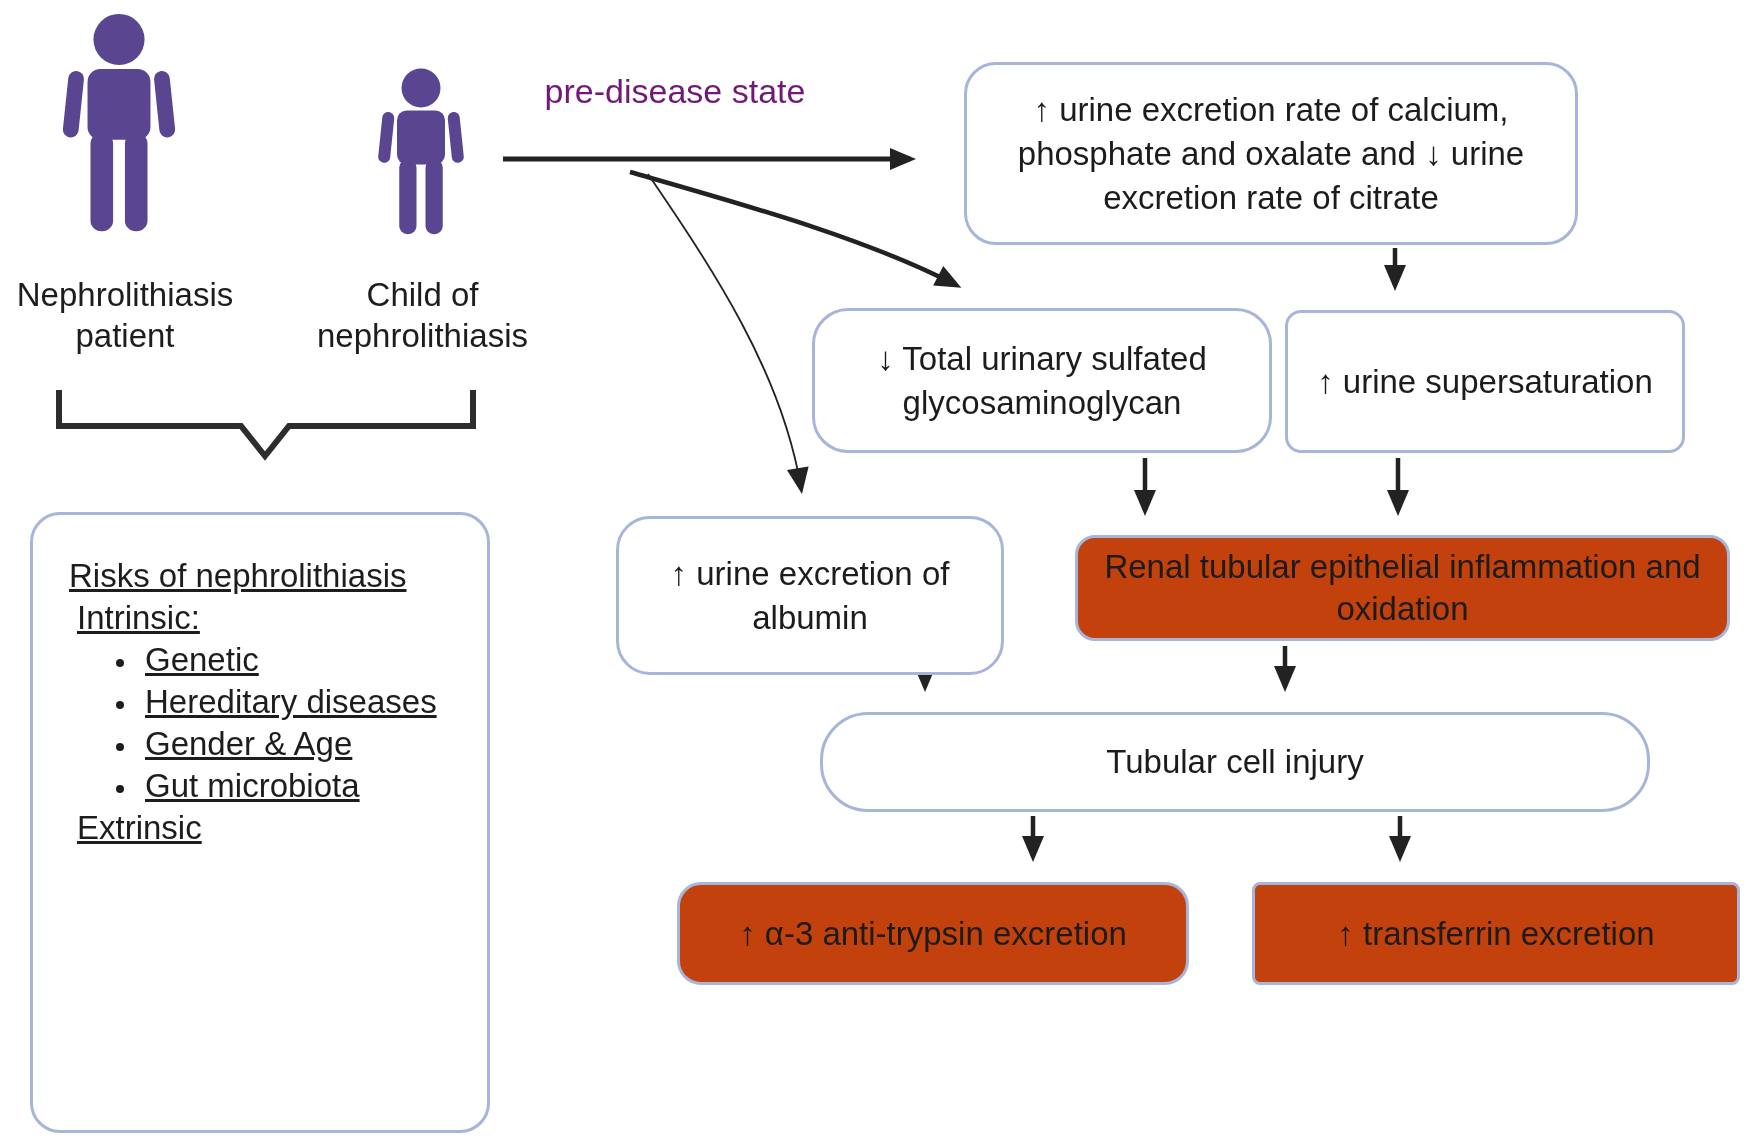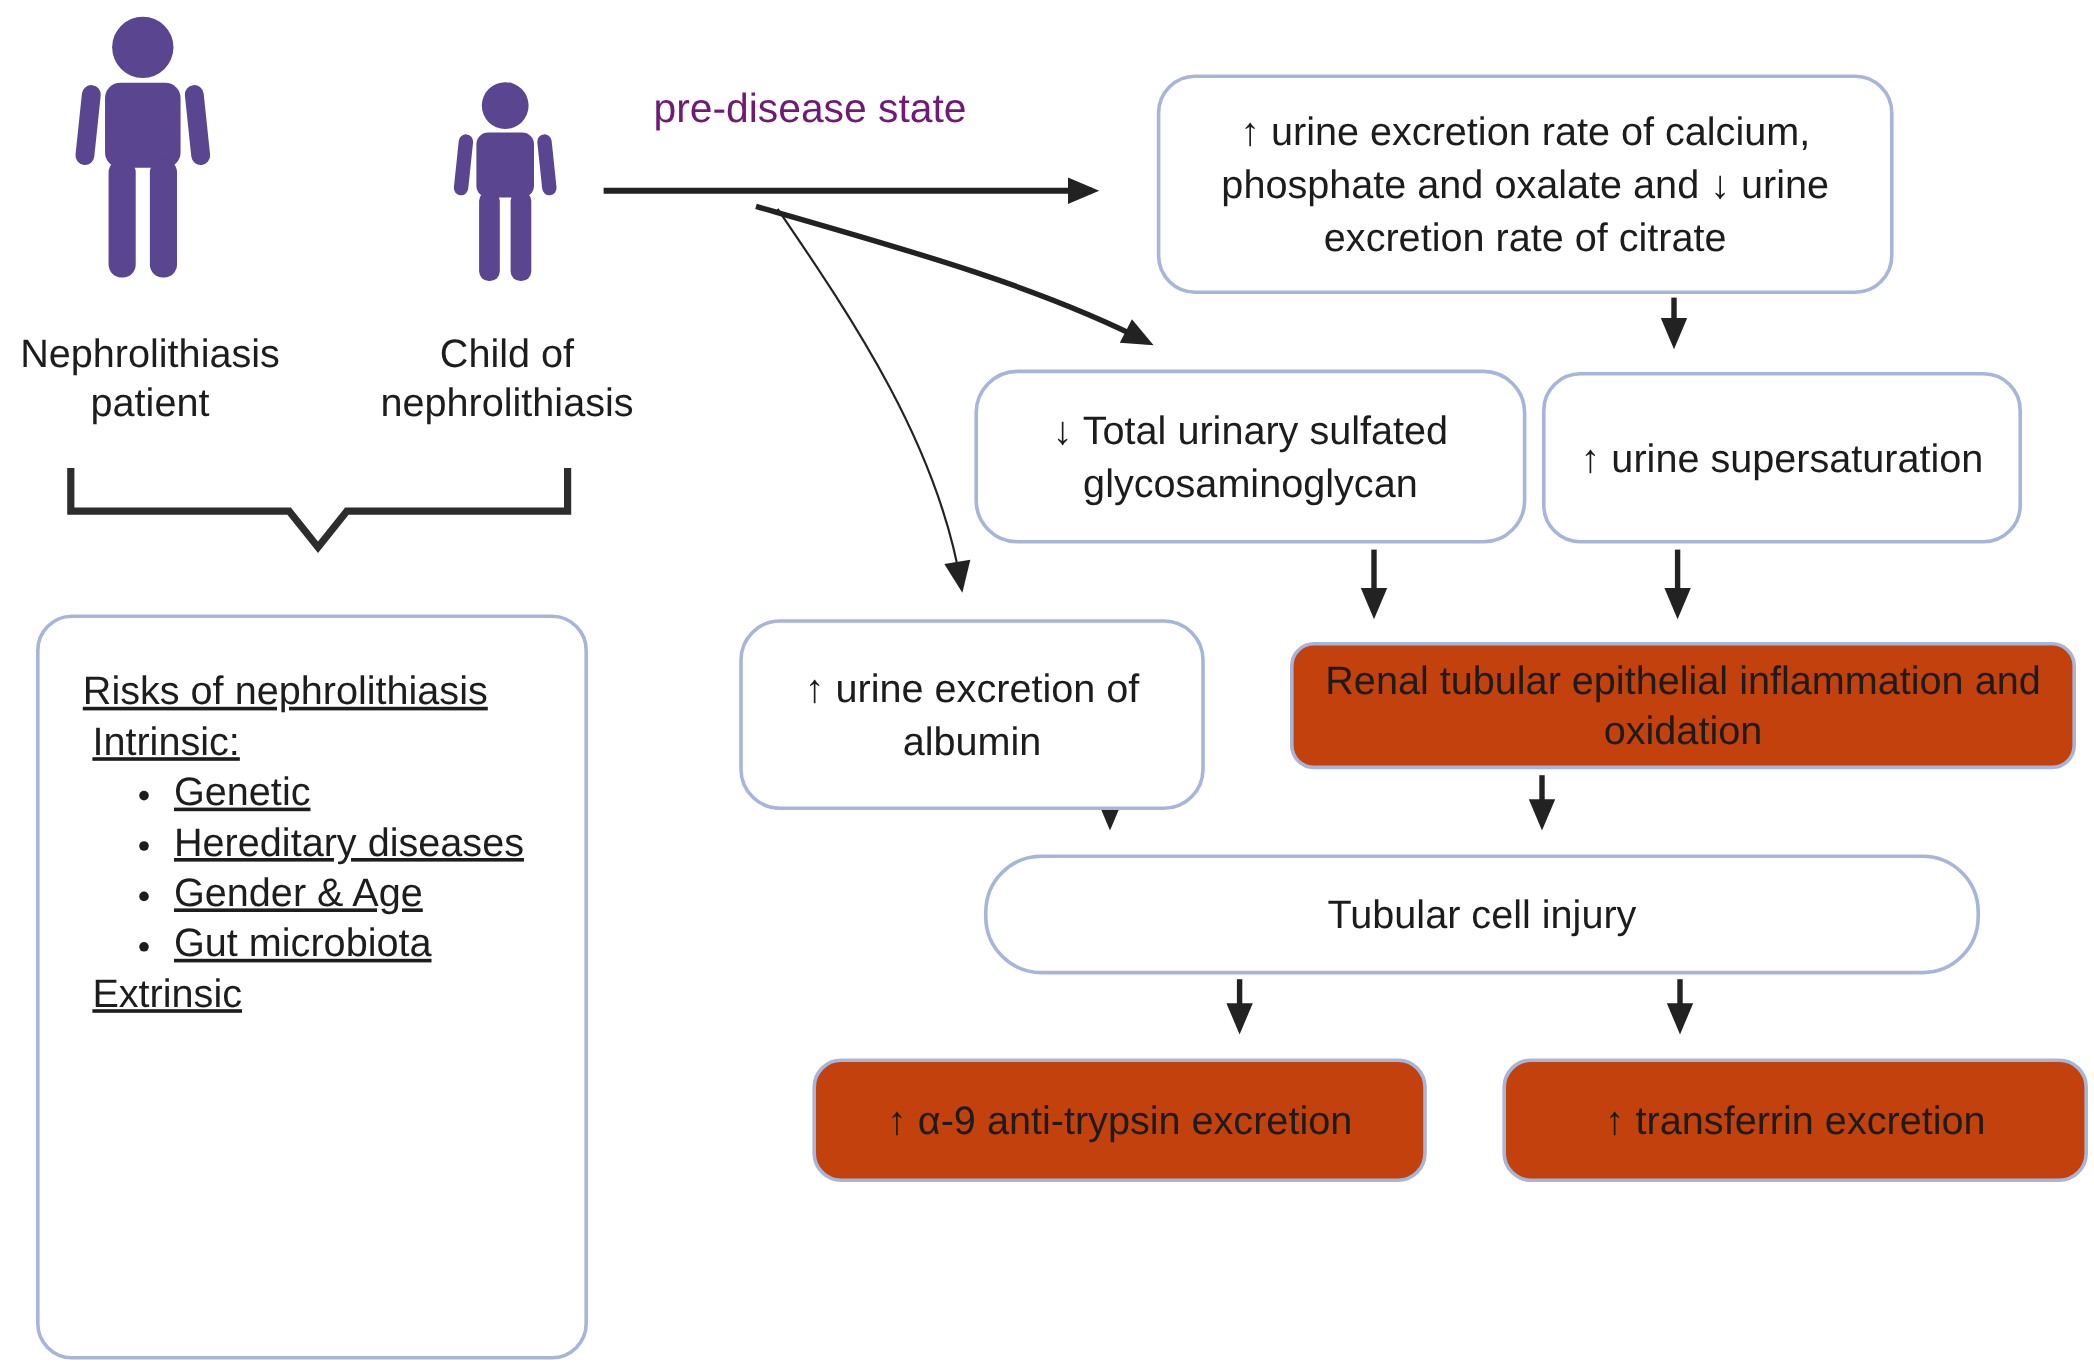--- a/index.html
+++ b/index.html
@@ -42,26 +42,26 @@
     text-align: center;
     font-size: 33px;
     line-height: 44px;
     color: #1c1c1c;
     padding: 6px 22px;
   }
   .node.fill { background: #c2410c; }
 
   .box-calcium     { left: 964px;  top: 62px;  width: 614px; height: 183px; border-radius: 32px; }
   .box-gag         { left: 812px;  top: 308px; width: 460px; height: 145px; border-radius: 36px; }
-  .box-supersat    { left: 1285px; top: 310px; width: 400px; height: 143px; border-radius: 32px; }
+  .box-supersat    { left: 1285px; top: 310px; width: 400px; height: 143px; border-radius: 16px; }
   .box-albumin     { left: 616px;  top: 516px; width: 388px; height: 159px; border-radius: 34px; }
   .box-renal       { left: 1075px; top: 535px; width: 655px; height: 106px; border-radius: 20px; line-height: 42px; }
   .box-tubular     { left: 820px;  top: 712px; width: 830px; height: 100px; border-radius: 48px; }
   .box-a1          { left: 677px;  top: 882px; width: 512px; height: 103px; border-radius: 24px; }
-  .box-transferrin { left: 1252px; top: 882px; width: 488px; height: 103px; border-radius: 24px; }
+  .box-transferrin { left: 1252px; top: 882px; width: 488px; height: 103px; border-radius: 8px; }
 
   .risks-box {
     position: absolute;
     left: 30px; top: 512px; width: 460px; height: 621px;
     box-sizing: border-box;
     border: 3px solid #a6b5d9;
     border-radius: 30px;
     background: #ffffff;
     padding: 40px 10px 0 36px;
     font-size: 33px;
@@ -154,16 +154,16 @@
   </div>
 
   <div class="pre-disease">pre-disease state</div>
 
   <div class="node box-calcium">↑ urine excretion rate of calcium, phosphate and oxalate and ↓ urine excretion rate of citrate</div>
   <div class="node box-gag">↓ Total urinary sulfated glycosaminoglycan</div>
   <div class="node box-supersat">↑ urine supersaturation</div>
   <div class="node box-albumin">↑ urine excretion of albumin</div>
   <div class="node fill box-renal">Renal tubular epithelial inflammation and oxidation</div>
   <div class="node box-tubular">Tubular cell injury</div>
-  <div class="node fill box-a1">↑ α-9 anti-trypsin excretion</div>
+  <div class="node fill box-a1">↑ α-3 anti-trypsin excretion</div>
   <div class="node fill box-transferrin">↑ transferrin excretion</div>
 
 </div>
 
 </body></html>

